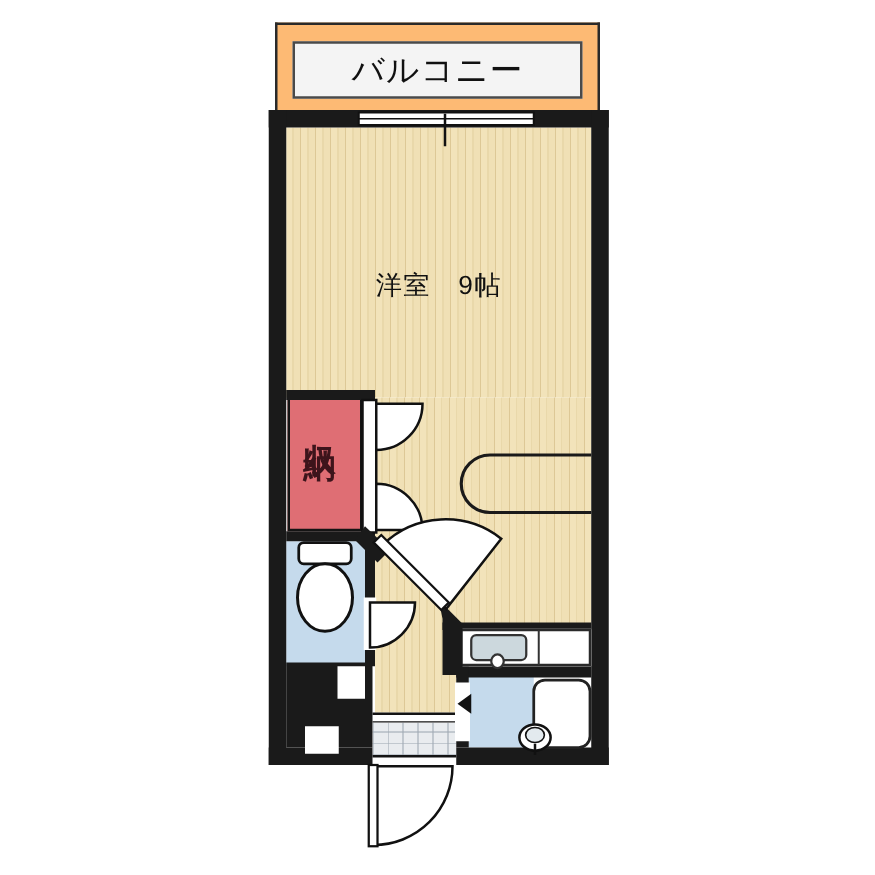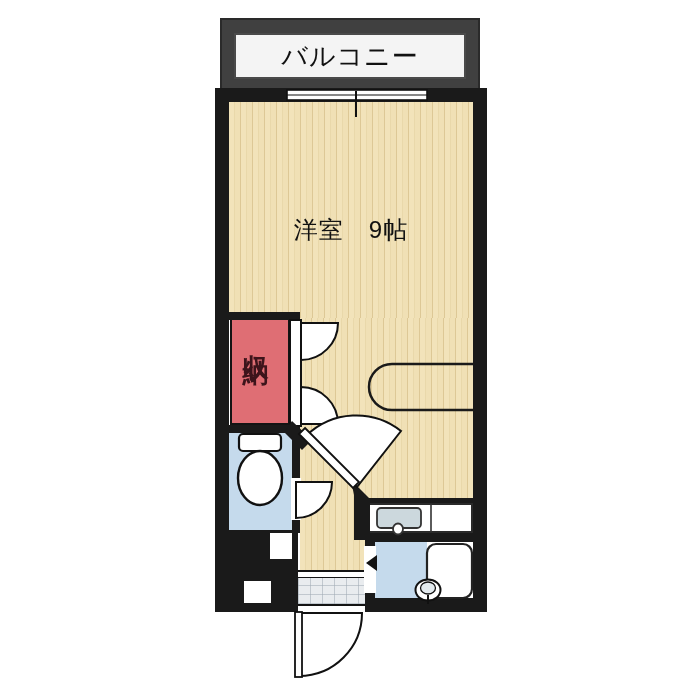--- a/index.html
+++ b/index.html
@@ -4,27 +4,27 @@
 <style>
   html,body{margin:0;padding:0;background:#ffffff;}
   #canvas{position:relative;width:700px;height:700px;background:#ffffff;overflow:hidden;
           font-family:"Liberation Sans","DejaVu Sans",sans-serif;}
   .abs{position:absolute;}
   .wall{position:absolute;background:#1a1a1a;}
   .wood{position:absolute;
         background:repeating-linear-gradient(90deg,#f2e3ba 0px,#f2e3ba 5px,#e9d8aa 5px,#e9d8aa 6px,
                    #f0e0b5 6px,#f0e0b5 11px,#ddc896 11px,#ddc896 12px);}
   .balcony-outer{position:absolute;left:220px;top:18px;width:260px;height:70px;
-                 background:#404040;border:2px solid #2a2a2a;border-bottom:none;box-sizing:border-box;padding-left:46px;}
+                 background:#fdba74;border:2px solid #2a2a2a;border-bottom:none;box-sizing:border-box;padding-left:46px;}
   .balcony-inner{position:absolute;left:12px;top:13px;width:232px;height:46px;background:#f4f4f4;
                  border:2px solid #4a4a4a;box-sizing:border-box;
                  display:flex;align-items:center;justify-content:center;}
   .balcony-label{font-size:26px;color:#111;letter-spacing:1px;}
   .room-label{position:absolute;left:229px;top:214px;width:244px;text-align:center;
-              font-size:24px;color:#111;font-weight:500;letter-spacing:1px;}
+              font-size:21px;color:#111;font-weight:500;letter-spacing:1px;}
   .closet-fill{position:absolute;left:230px;top:318px;width:60px;height:107px;background:#df6e74;
                border:2px solid #141414;box-sizing:border-box;}
   .closet-label{position:absolute;left:243px;top:334px;font-size:26px;color:#3d141b;font-weight:600;
                 writing-mode:vertical-rl;text-orientation:upright;letter-spacing:5px;line-height:1;}
   .waterblue{background:#c5daec;}
   .tile{position:absolute;left:298px;top:578px;width:67px;height:26px;background:#e9ecef;
         background-image:repeating-linear-gradient(0deg,rgba(160,170,180,.55) 0 1px,transparent 1px 9px),
                          repeating-linear-gradient(90deg,rgba(160,170,180,.55) 0 1px,transparent 1px 12px);}
   .step{position:absolute;left:298px;top:570px;width:67px;height:8px;background:#fff;
         border-top:2px solid #141414;border-bottom:1px solid #141414;box-sizing:border-box;}

